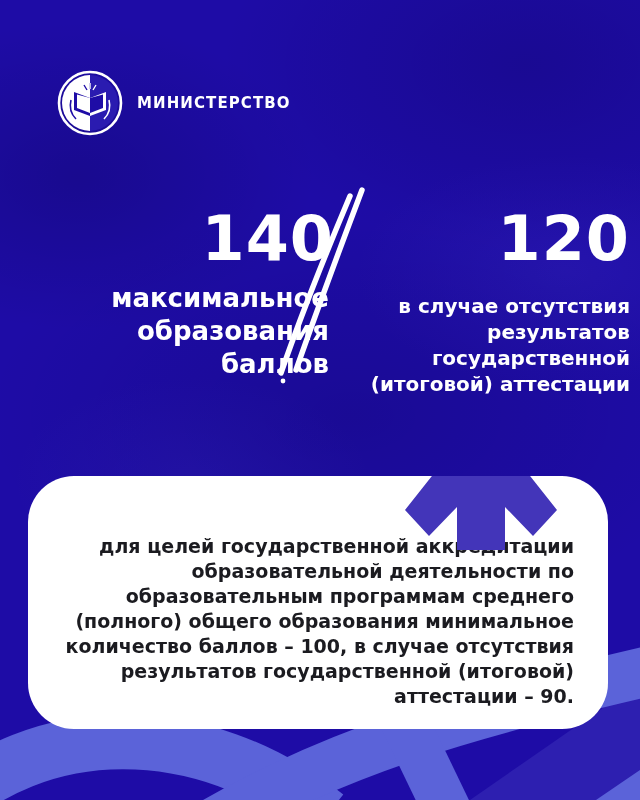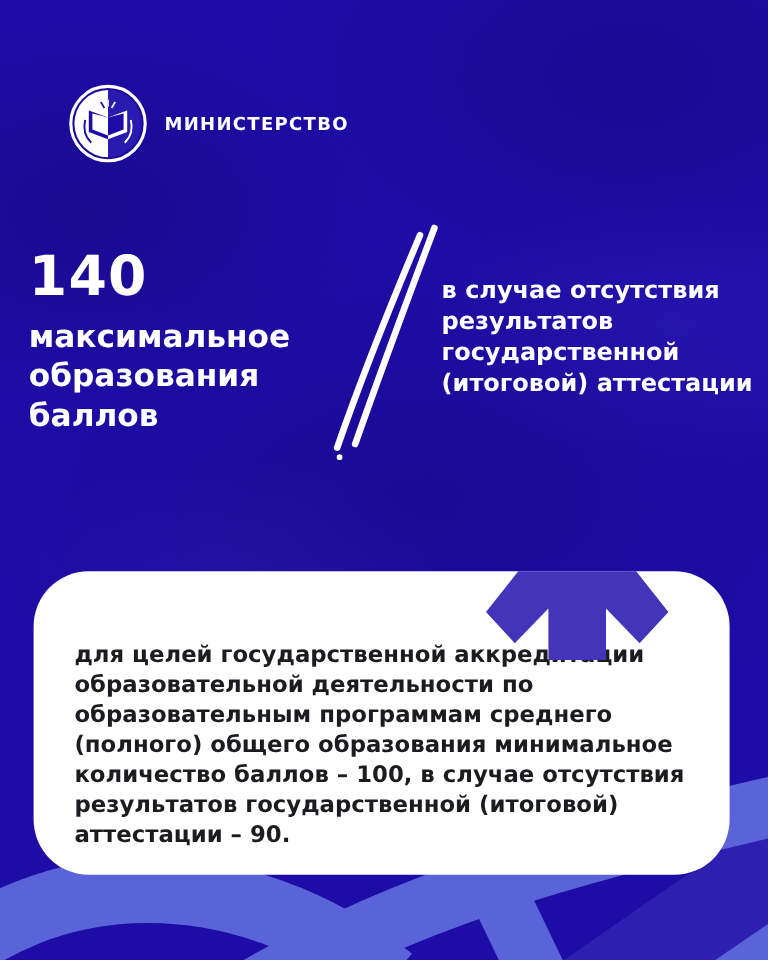--- a/index.html
+++ b/index.html
@@ -10,33 +10,34 @@
   }
   .poster{
     position:absolute;inset:0;
     background-color:#1E0CA6;
     background-image:
       radial-gradient(ellipse 340px 220px at 12% 22%, rgba(0,0,40,0.18), transparent 70%),
       radial-gradient(ellipse 420px 260px at 82% 8%,  rgba(8,0,70,0.20), transparent 72%),
       radial-gradient(ellipse 520px 300px at 55% 52%, rgba(0,0,45,0.14), transparent 70%),
       radial-gradient(ellipse 300px 170px at 88% 34%, rgba(130,130,255,0.07), transparent 70%),
       radial-gradient(ellipse 260px 150px at 30% 60%, rgba(140,140,255,0.05), transparent 70%);
+    text-align: right;
   }
   
   .brand{position:absolute;left:57px;top:70px;display:flex;align-items:center;}
   .brand-logo{width:66px;height:66px;flex:0 0 auto;}
   .brand-name{
     margin-left:14px;color:#FFFFFF;font-weight:bold;font-size:15px;
     letter-spacing:1.1px;line-height:21px;text-transform:uppercase;
   }
   
   .stat-left{position:absolute;left:24px;top:206px;width:310px;color:#FFFFFF;}
   .stat-right{position:absolute;left:368px;top:206px;width:262px;color:#FFFFFF;}
   .stat-value{
-    font-size:46px;font-weight:bold;line-height:1.05;letter-spacing:1px;color:#FFFFFF;
+    font-size:62px;font-weight:bold;line-height:1.05;letter-spacing:1px;color:#FFFFFF;
   }
   .stat-caption-left{
     margin-top:11px;font-size:26px;font-weight:bold;line-height:33px;max-width:305px;
   }
   .stat-caption-right{
     margin-top:22px;font-size:20px;font-weight:bold;line-height:26px;max-width:262px;
   }
   .slashes{position:absolute;left:265px;top:180px;width:110px;height:206px;}
   
   .decor-bottom{position:absolute;left:0;bottom:0;width:640px;height:180px;z-index:1;}
@@ -91,20 +92,21 @@
     <div class="stat-caption-left">максимальное образования баллов</div>
   </div>
 
   <svg class="slashes" viewBox="0 0 110 206" aria-hidden="true">
     <path d="M 16 193 Q 42 118 85 16" fill="none" stroke="#FFFFFF" stroke-width="5.5" stroke-linecap="round"></path>
     <path d="M 31 190 Q 57 116 97 10" fill="none" stroke="#FFFFFF" stroke-width="5.5" stroke-linecap="round"></path>
     <circle cx="18" cy="201" r="2.4" fill="#FFFFFF"></circle>
   </svg>
 
   <div class="stat-right">
+    <div class="stat-value">120</div>
     <div class="stat-caption-right">в случае отсутствия результатов государственной (итоговой) аттестации</div>
   </div>
 
   <div class="note-card">
     <svg class="arrow-up" viewBox="0 -80 160 160" aria-hidden="true">
       <polygon fill="#4335B9" points="80,-62 156,34 132,60 104,31 104,74 56,74 56,31 28,60 4,34"></polygon>
     </svg>
     <div class="note-text">для целей государственной аккредитации образовательной деятельности по образовательным программам среднего (полного) общего образования минимальное количество баллов – 100, в случае отсутствия результатов государственной (итоговой) аттестации – 90.</div>
   </div>
 

